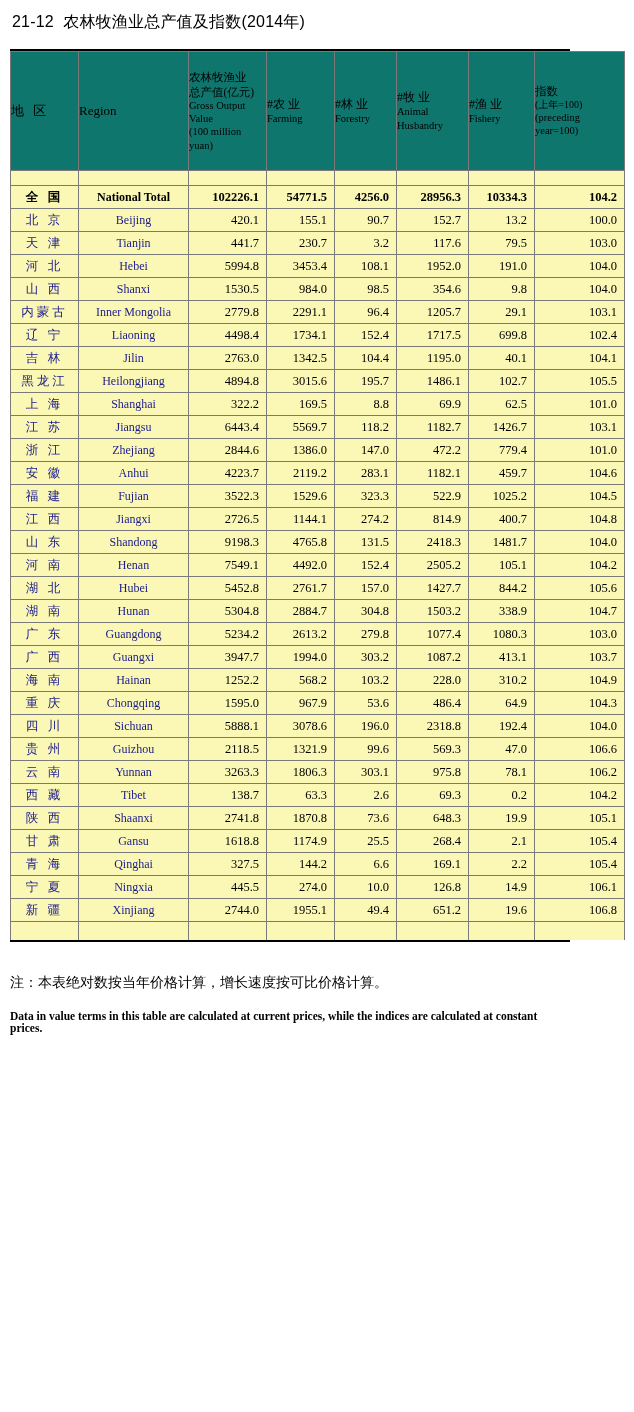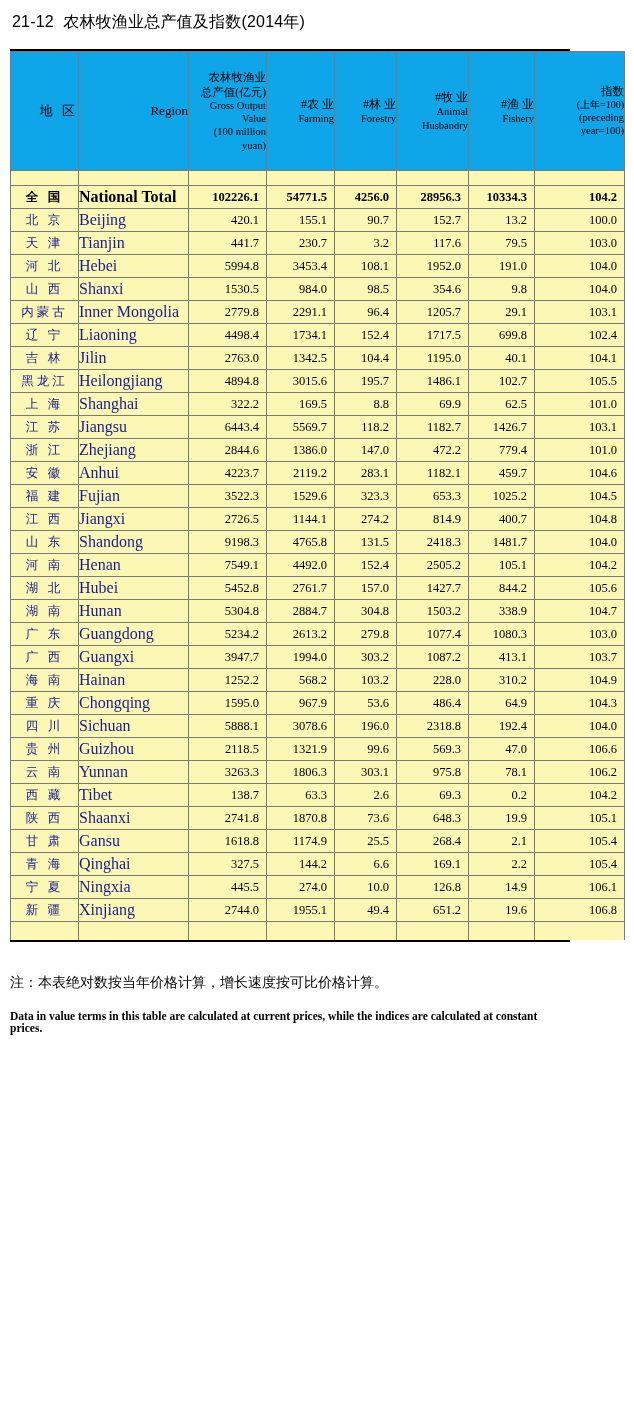--- a/index.html
+++ b/index.html
@@ -39,22 +39,22 @@
     width: 614px;
     table-layout: fixed;
   }
   table.main td, table.main th {
     border: 1px solid #7a7a7a;
     padding: 0;
     font-weight: normal;
   }
   
   thead td {
-    background: #0ea5e9;
-    text-align: right;
+    background: #0f766e;
+    text-align: left;
     vertical-align: middle;
     font-size: 11px;
     line-height: 1.25;
     padding: 3px 2px;
     height: 118px;
   }
   thead td.region-cn {
     font-size: 13px;
     letter-spacing: 3px;
   }
@@ -73,24 +73,24 @@
     padding: 1px 4px;
   }
   tbody td.cn {
     text-align: center;
     letter-spacing: 3px;
     color: #1a1a8c;
     font-family: "Liberation Sans", sans-serif;
     font-size: 12.5px;
   }
   tbody td.en {
-    text-align: left;
+    text-align: center;
     color: #1a1a8c;
     font-family: "Liberation Serif", serif;
-    font-size: 16px;
+    font-size: 12px;
     margin-left: 47px;
   }
   tbody td.num {
     text-align: right;
     padding-right: 7px;
     color: #000;
     font-family: "Liberation Serif", serif;
     font-size: 12.5px;
   }
   tbody tr.total td { font-weight: bold; }
@@ -320,21 +320,21 @@
             <td class="num">1182.1</td>
             <td class="num">459.7</td>
             <td class="num">104.6</td>
           </tr>
           <tr class="data-row">
             <td class="cn">福 建</td>
             <td class="en">Fujian</td>
             <td class="num">3522.3</td>
             <td class="num">1529.6</td>
             <td class="num">323.3</td>
-            <td class="num">653.3</td>
+            <td class="num">522.9</td>
             <td class="num">1025.2</td>
             <td class="num">104.5</td>
           </tr>
           <tr class="data-row">
             <td class="cn">江 西</td>
             <td class="en">Jiangxi</td>
             <td class="num">2726.5</td>
             <td class="num">1144.1</td>
             <td class="num">274.2</td>
             <td class="num">814.9</td>

